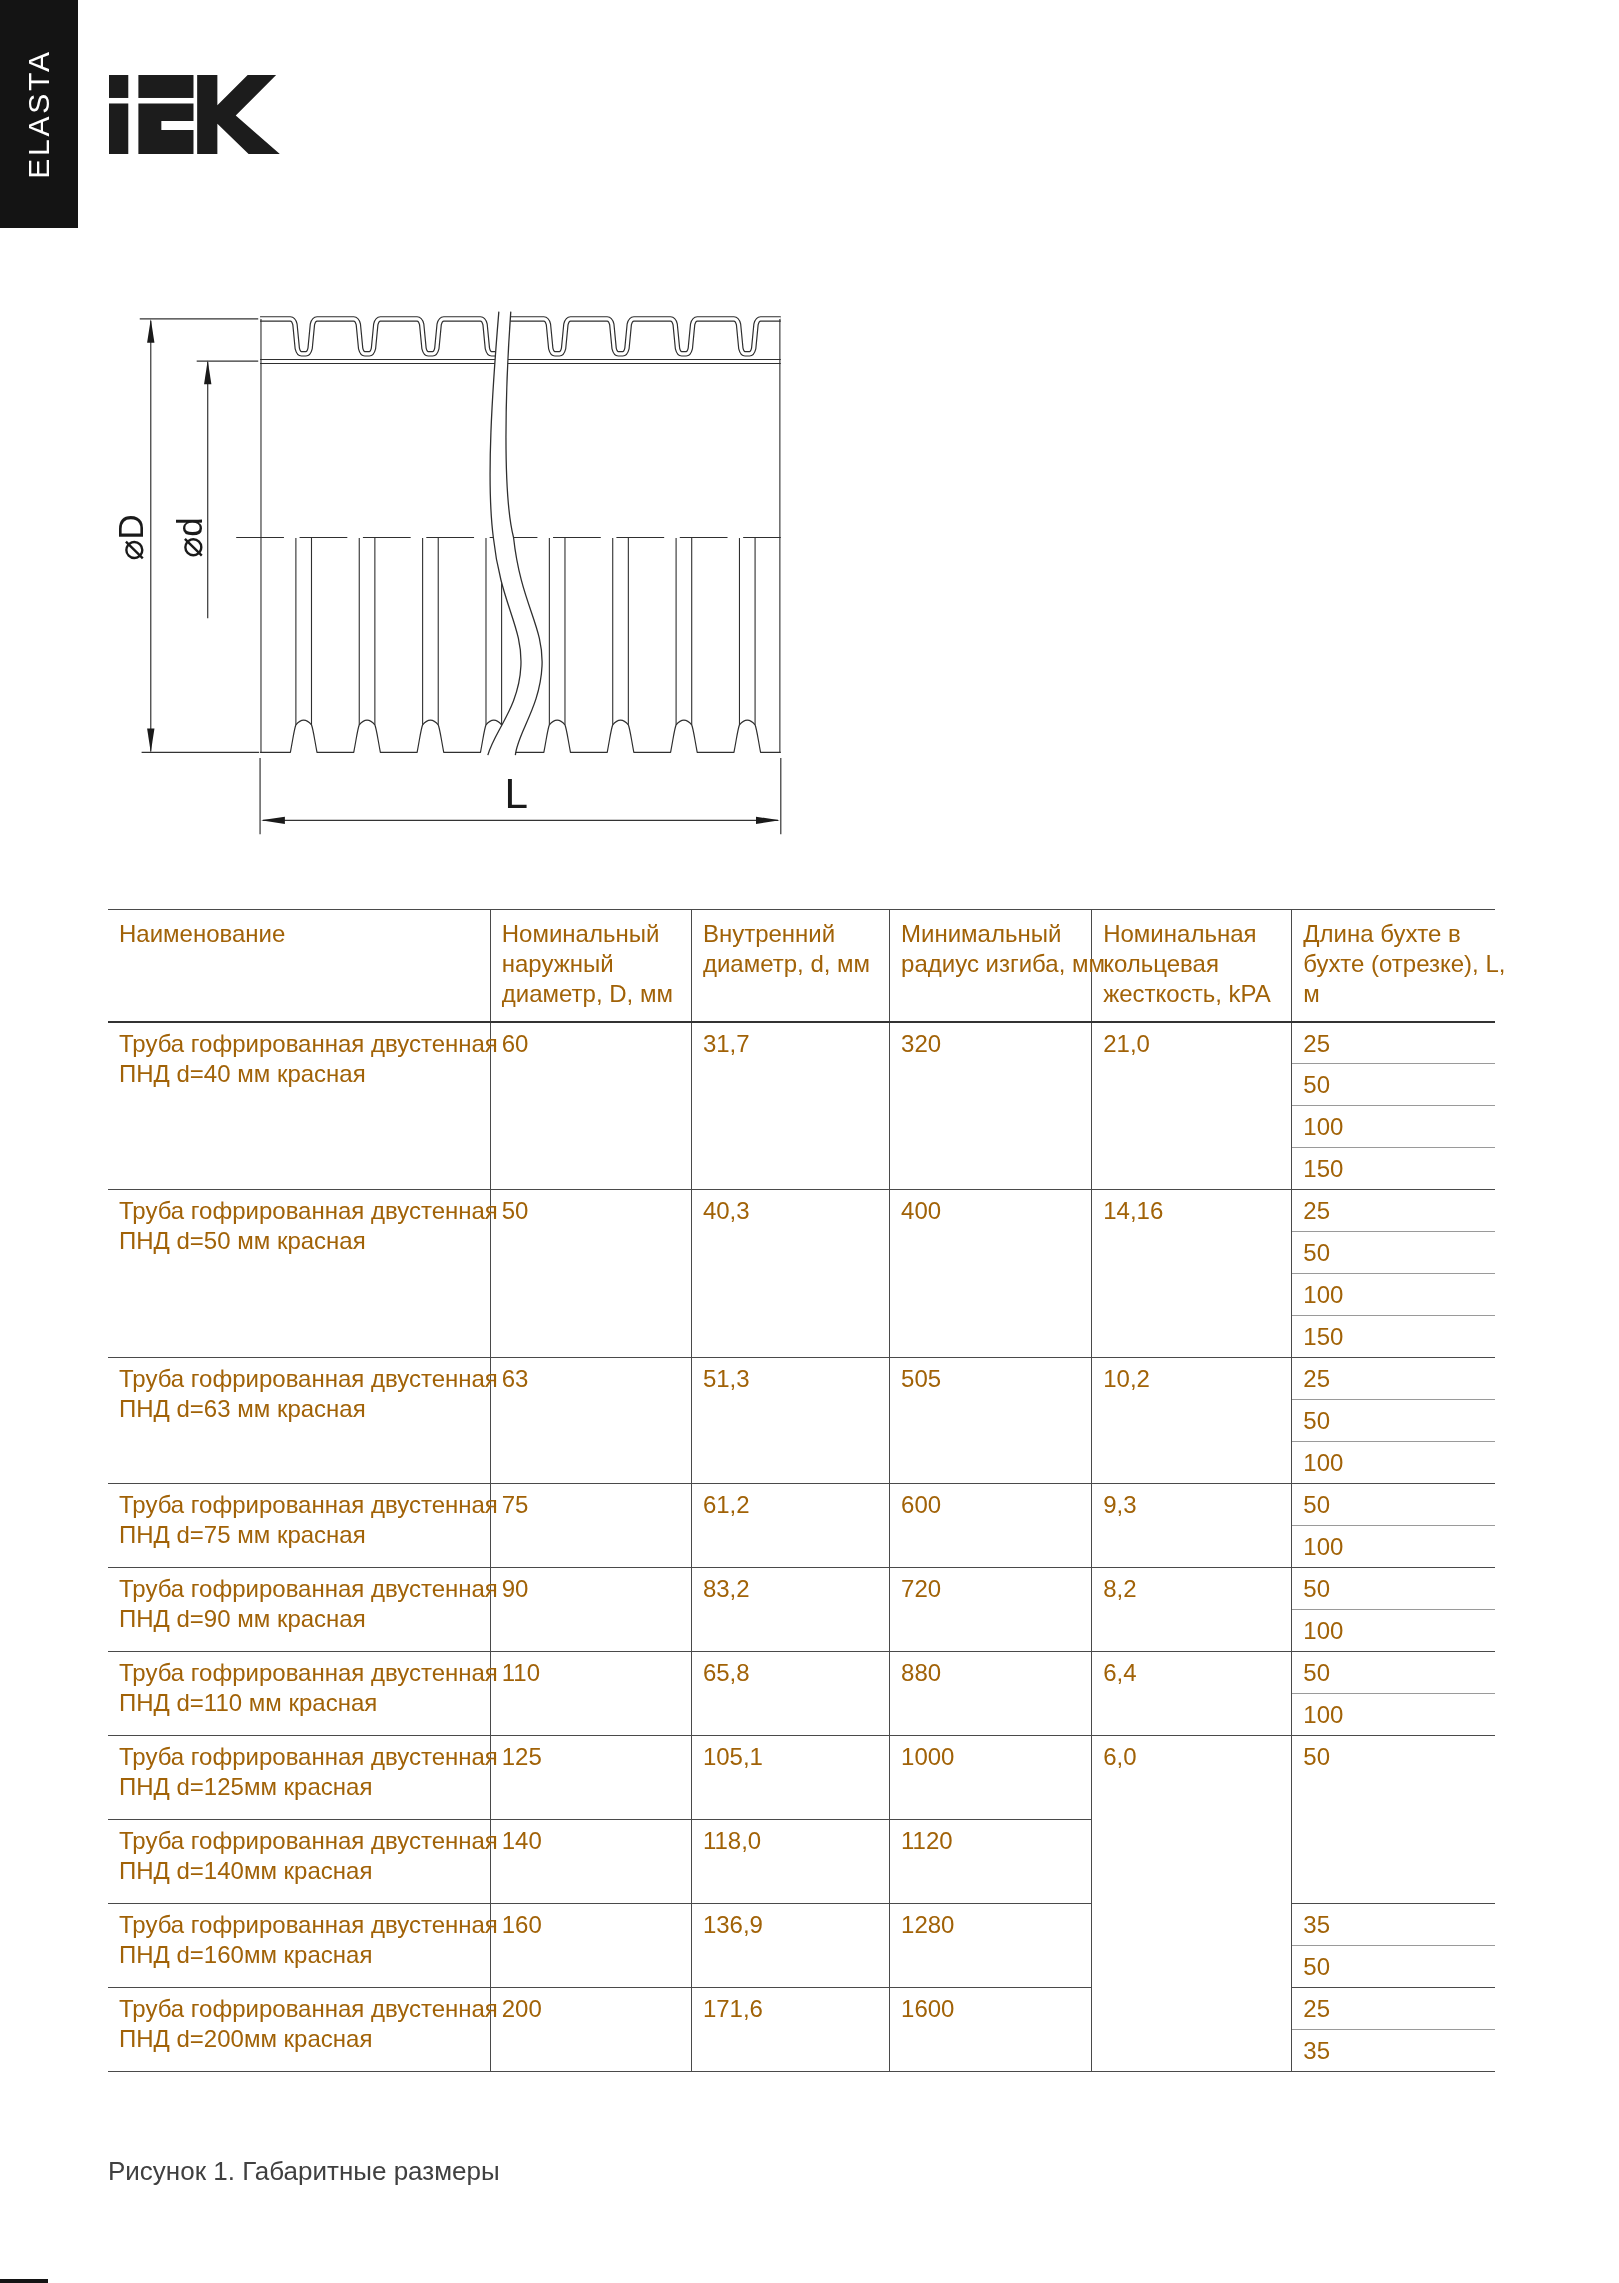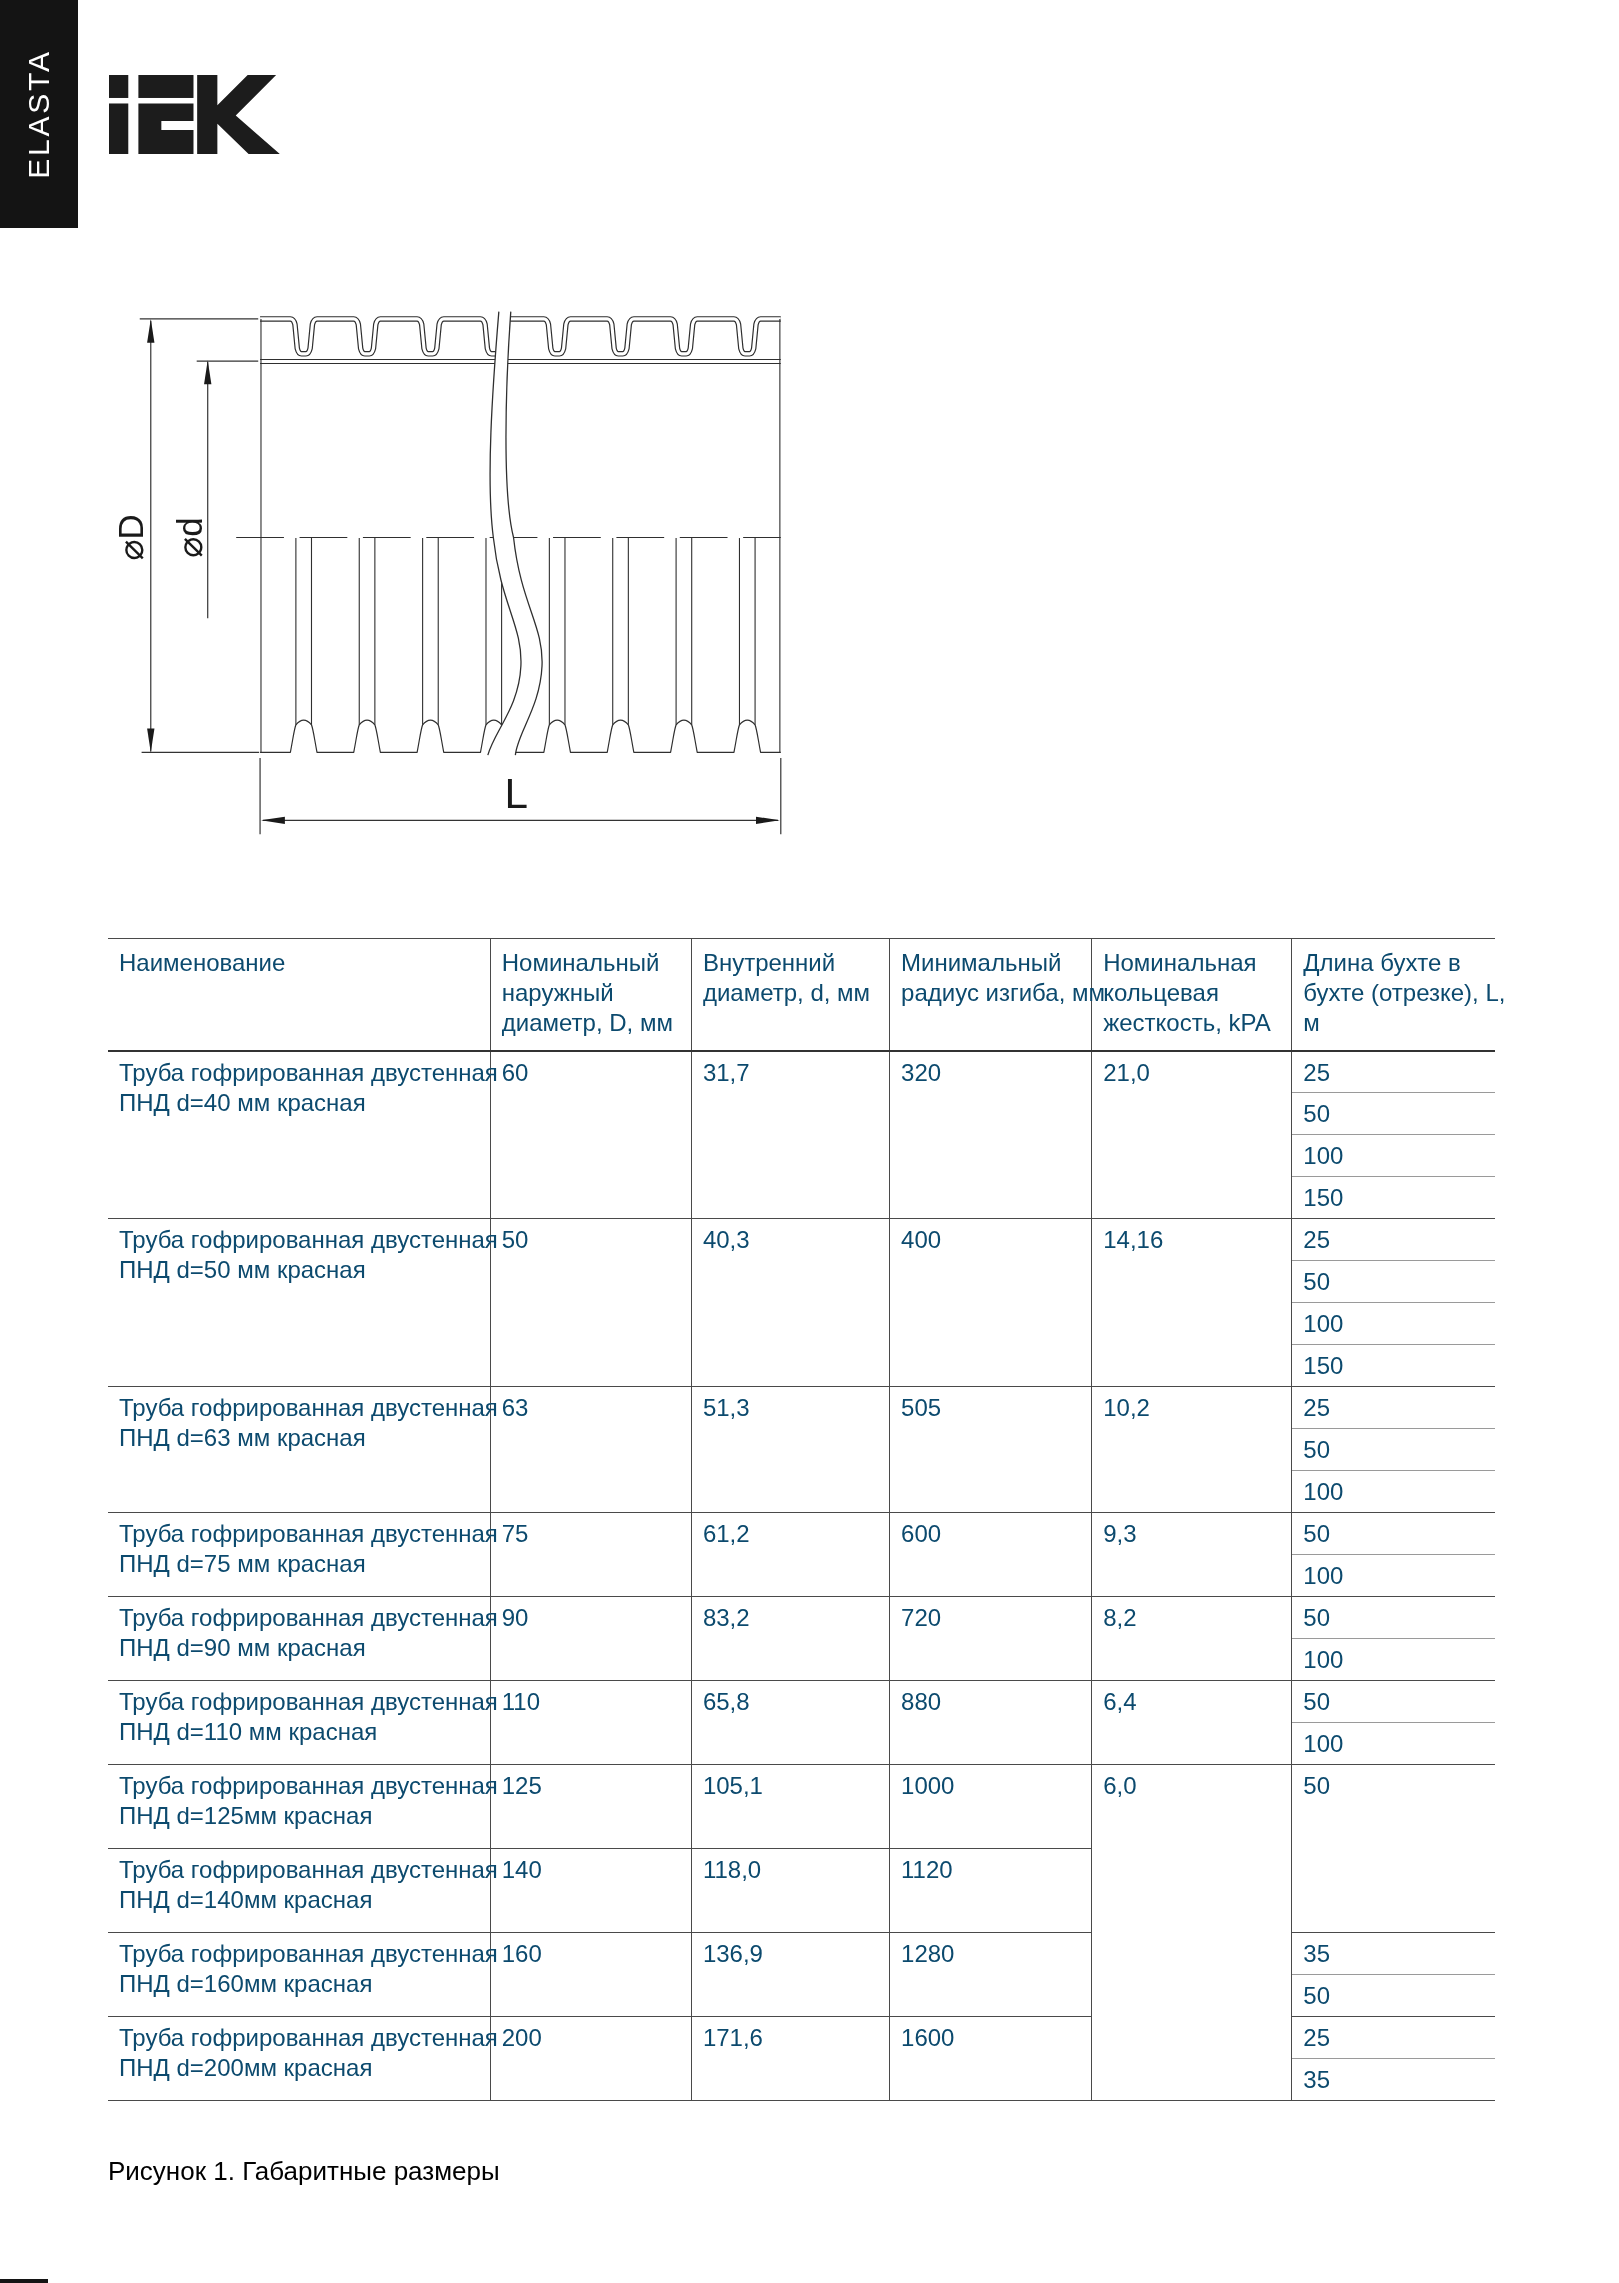--- a/index.html
+++ b/index.html
@@ -19,34 +19,34 @@
   }
   .edge-mark{position:absolute;left:0;bottom:0;width:48px;height:5.5px;background:#141414;}
   
   .logo{position:absolute;left:109px;top:75px;width:180px;height:79px;}
   
   .drawing{position:absolute;left:92px;top:306px;width:799px;height:542px;}
   .drawing text{font-family:"Liberation Sans","DejaVu Sans",sans-serif;fill:#1a1a1a;}
   
   .tablewrap{position:absolute;left:108px;top:909px;width:1388px;}
   table.spec{border-collapse:collapse;table-layout:fixed;width:1387px;
-    border-bottom:1.8px solid #4a4a4a;font-size:24px;line-height:30px;color:#0c4a6e;margin-top:29px;}
+    border-bottom:1.8px solid #4a4a4a;font-size:24px;line-height:30px;color:#a16207;}
   table.spec th{
     font-weight:400;text-align:left;vertical-align:top;white-space:pre;
     padding:9.2px 3.7px 9.2px 11px;border-top:1.8px solid #4a4a4a;border-bottom:2.8px solid #333;
     height:112px;box-sizing:border-box;overflow:visible;
   }
   table.spec td{
     vertical-align:top;padding:6.4px 3.7px 0 11px;white-space:pre;box-sizing:border-box;
     overflow:visible;
   }
   table.spec .bl{border-left:1.8px solid #4a4a4a;}
   table.spec td.rt{border-top:1.8px solid #4a4a4a;}
   table.spec td.rl{border-top:0.9px solid #9a9a9a;}
-  .figcaption{position:absolute;left:108px;top:2156px;font-size:26px;color:#000000;}
+  .figcaption{position:absolute;left:108px;top:2156px;font-size:26px;color:#404040;}
 </style>
 </head>
 <body>
 
 <div class="page">
 
   <div class="sidebar">
     <span class="brand">ELASTA</span>
   </div>
 

